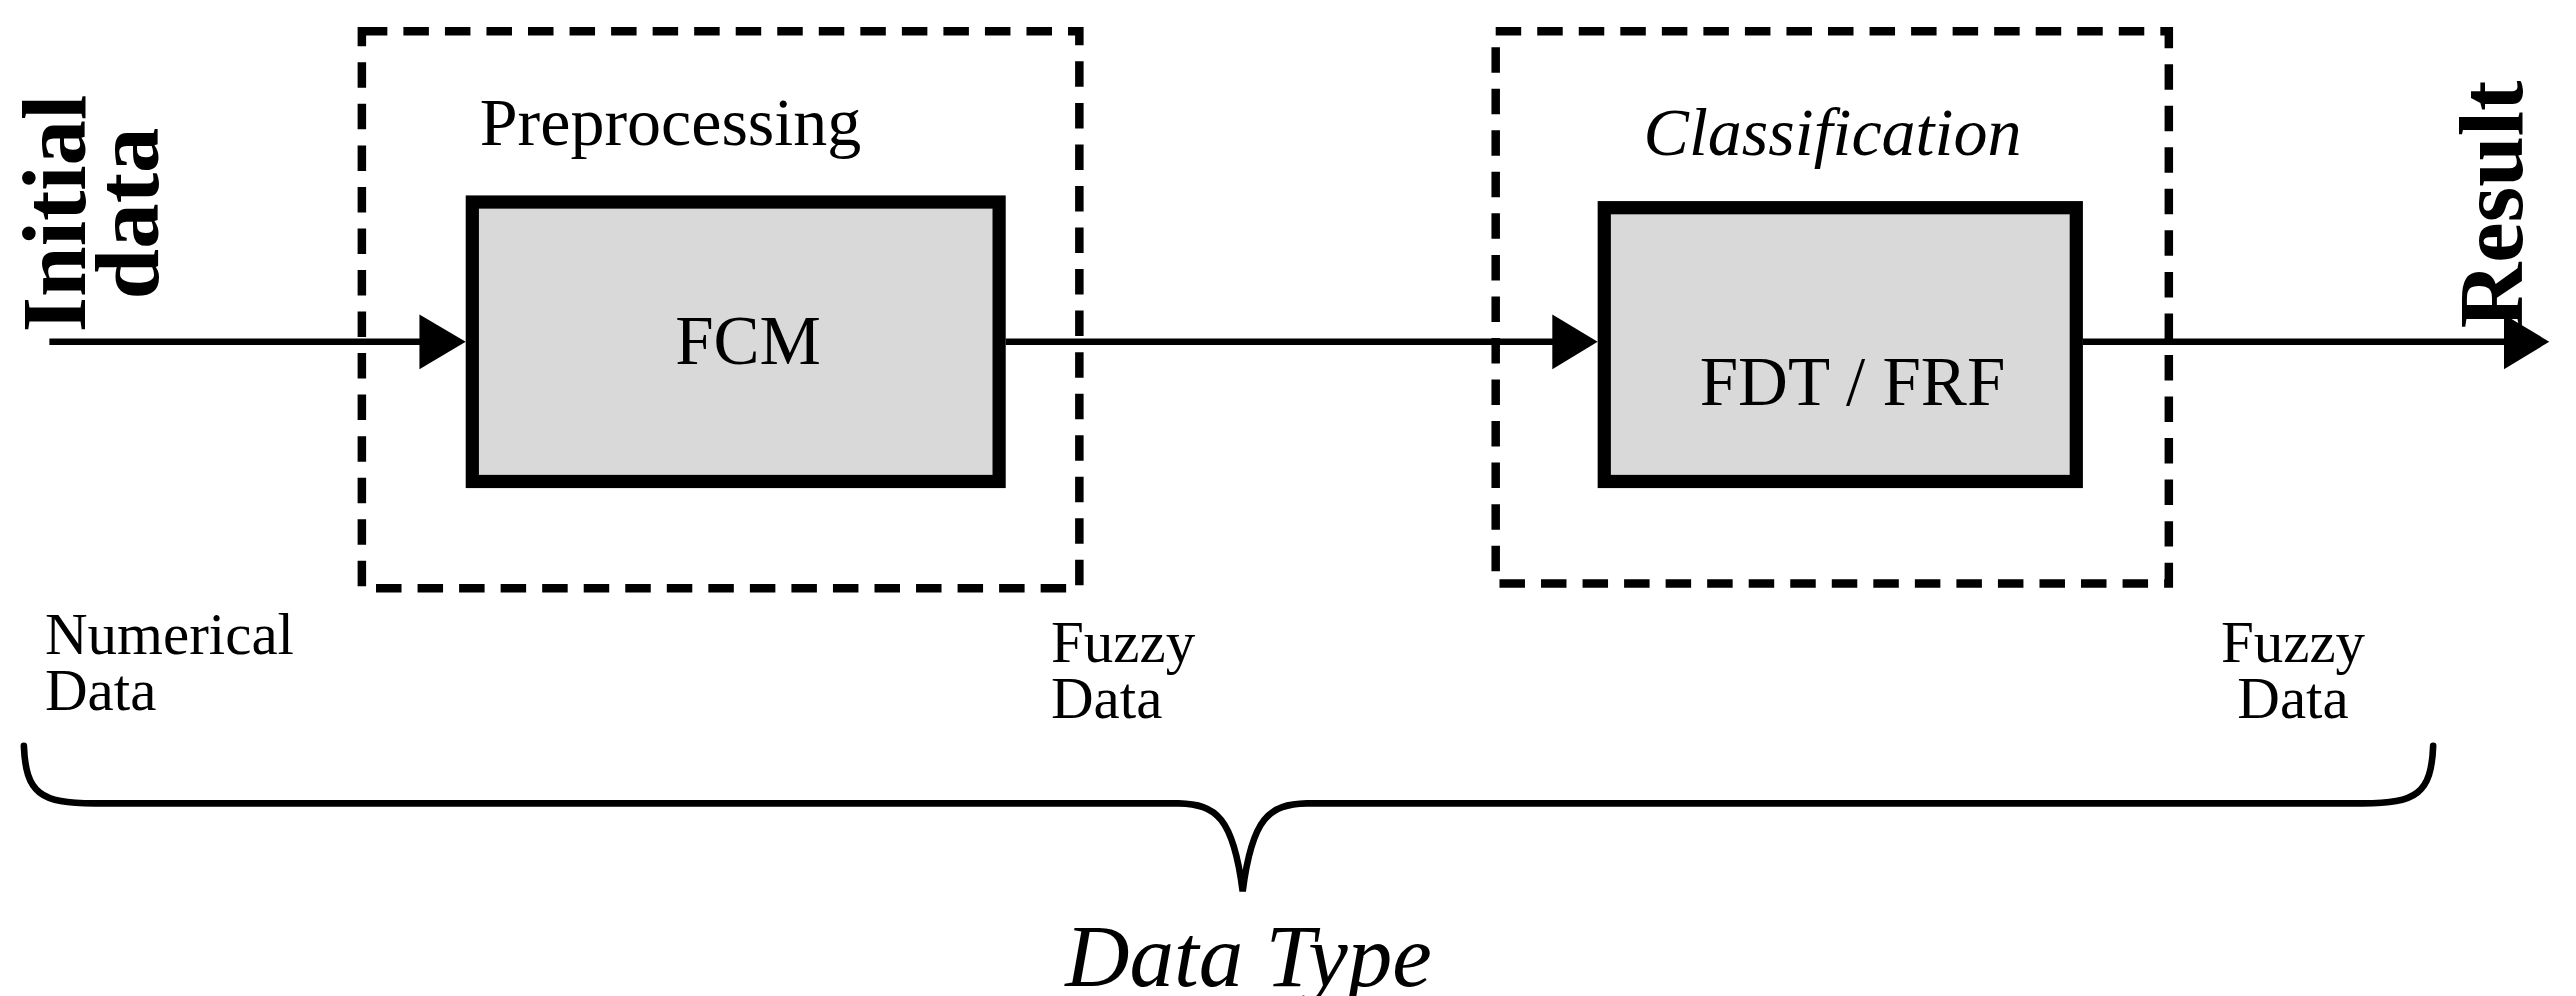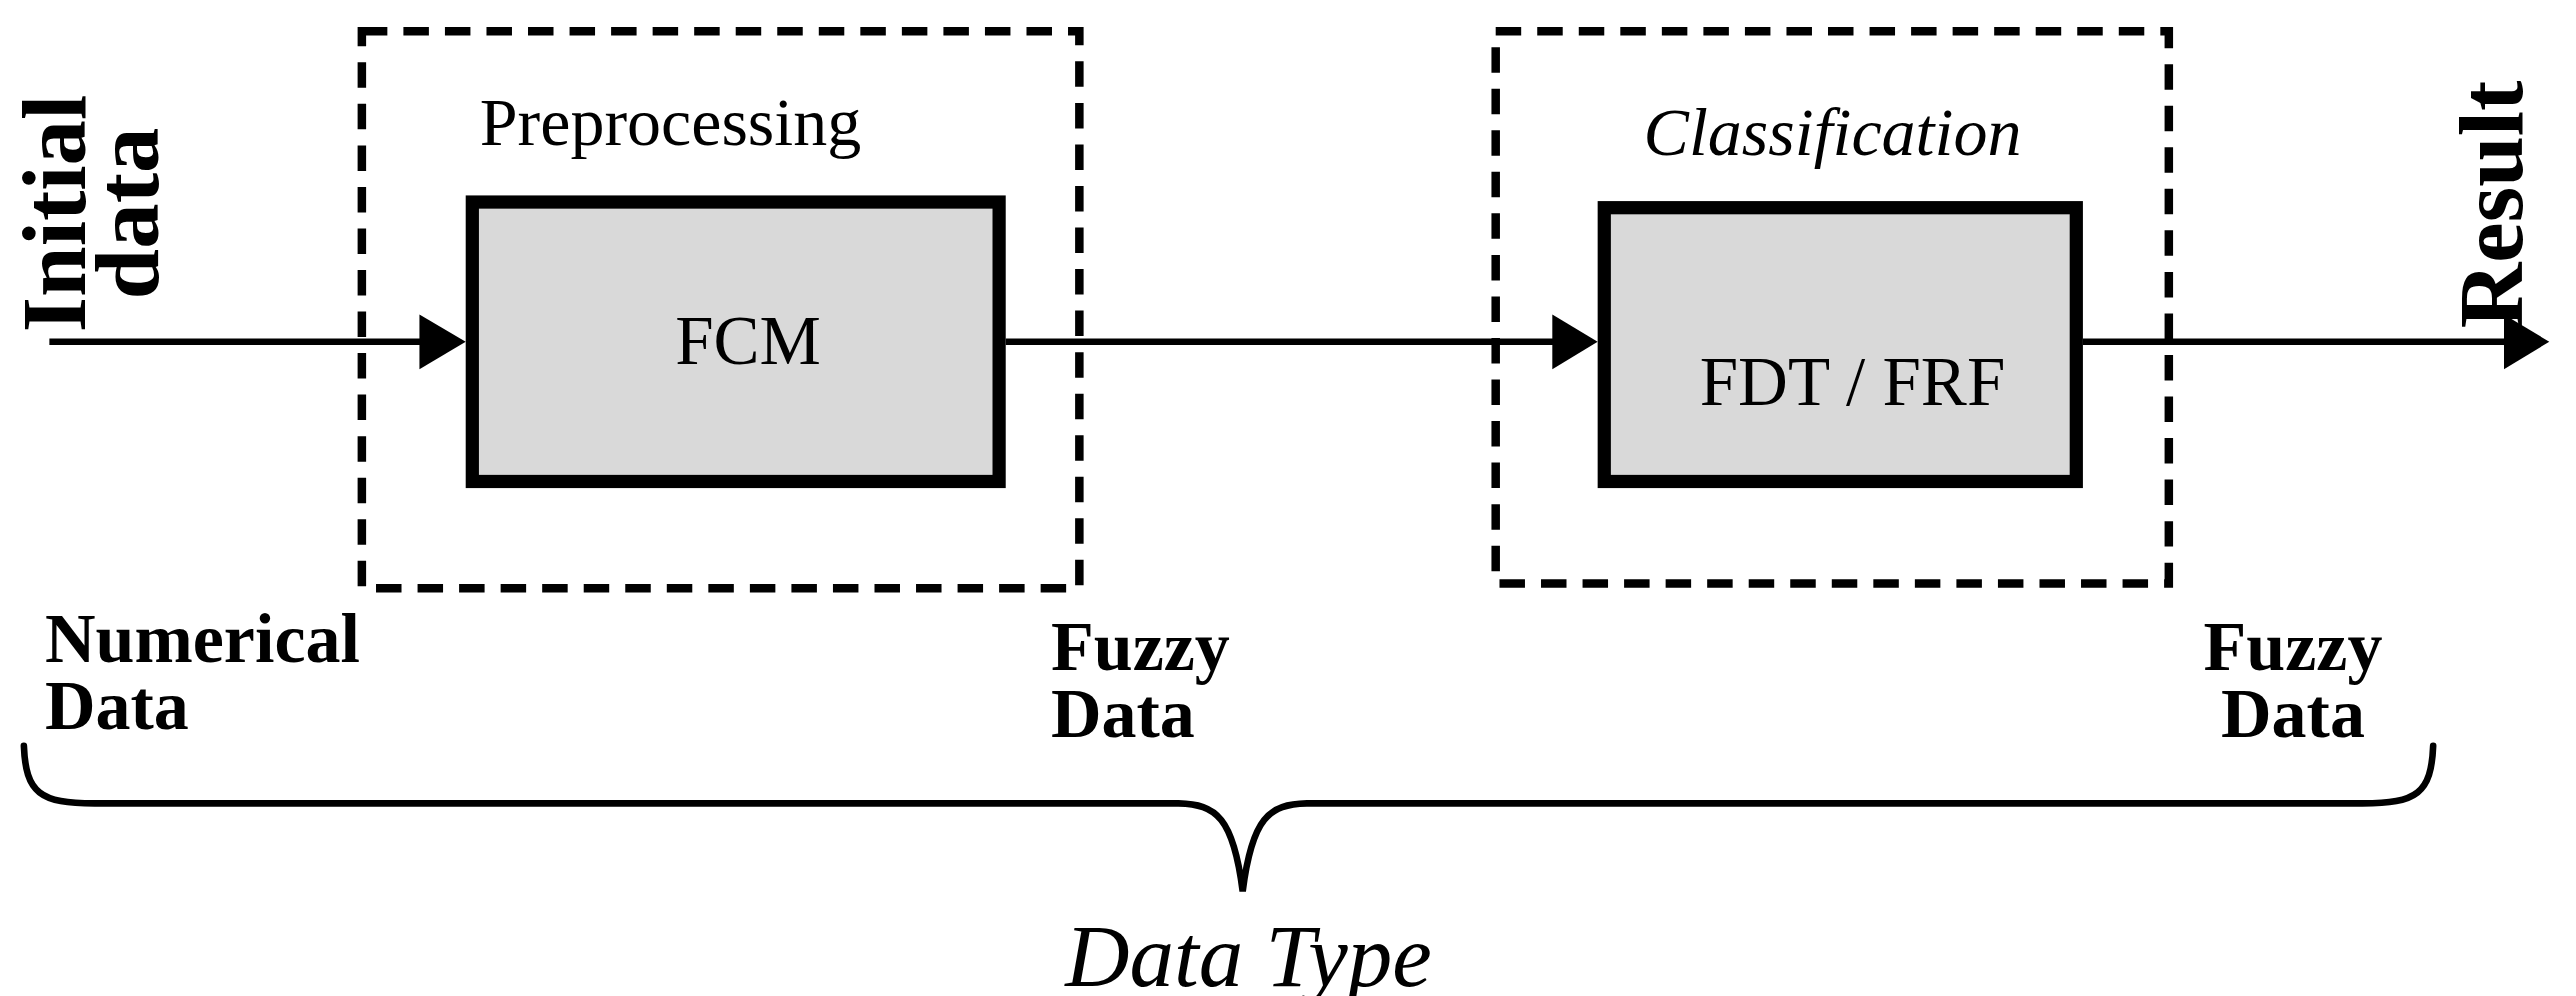--- a/index.html
+++ b/index.html
@@ -35,23 +35,22 @@
     text-align: center;
   }
   .box-label {
     display: flex;
     align-items: center;
     justify-content: center;
     font-size: 69px;
     padding-left: 12px;
   }
   .bottom-label {
-    font-size: 70px;
+    font-size: 59px;
     line-height: 0.95;
-    font-weight: bold;
   }
   .bottom-label span { display: block; }
   .center-align { text-align: center; }
   .brace-label {
     font-size: 89px;
     font-style: italic;
     text-align: center;
   }
 </style>
 </head>

